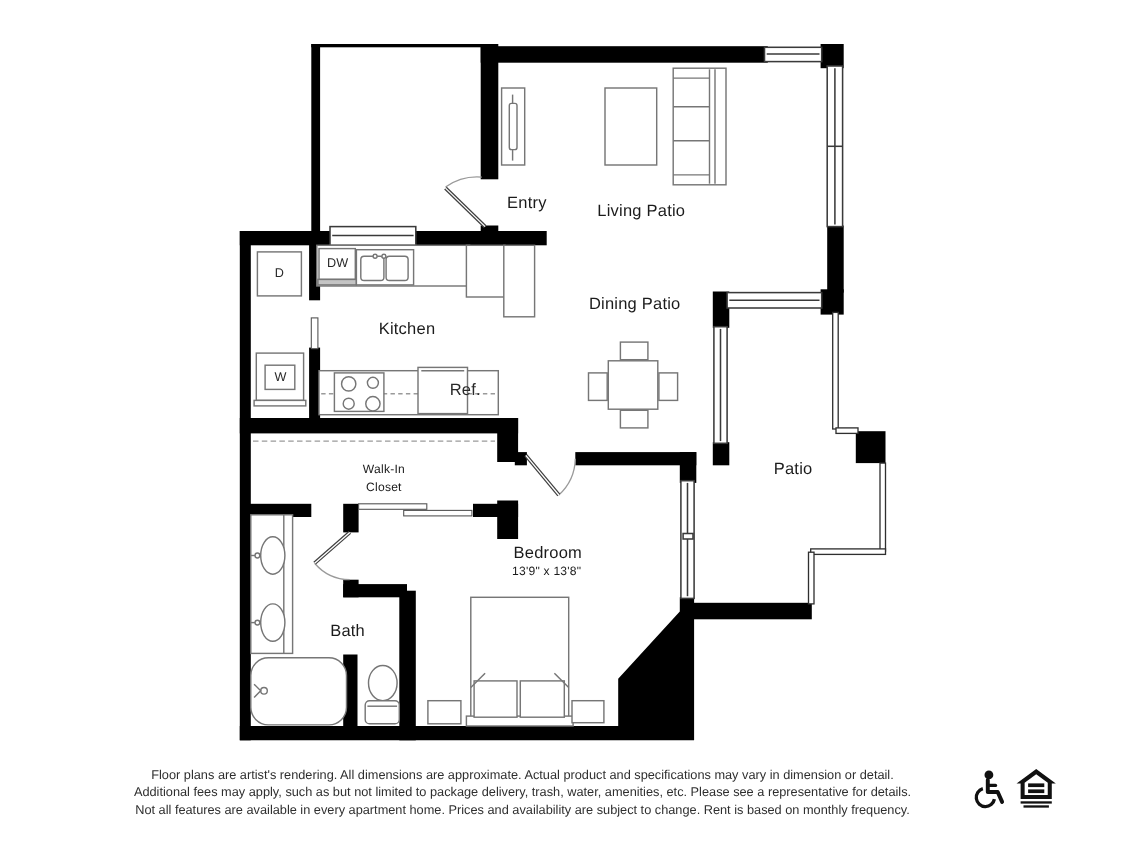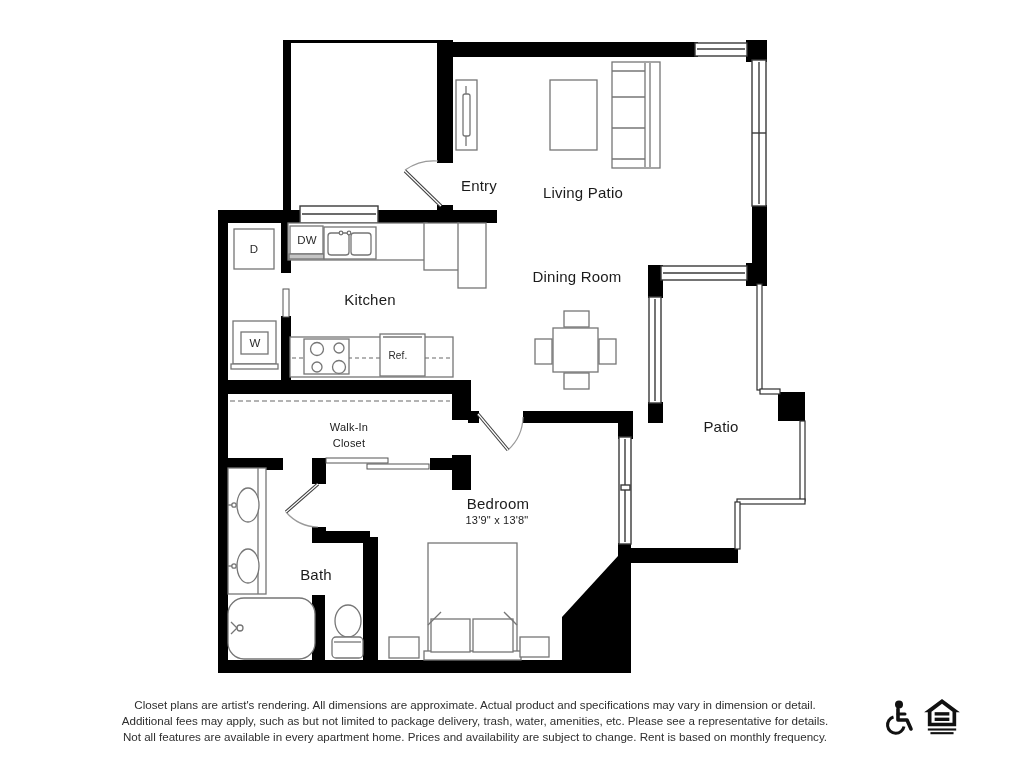--- a/index.html
+++ b/index.html
@@ -226,36 +226,36 @@
     </g>
     <g>
       <rect x="389" y="637" width="30" height="21"></rect>
       <rect x="520" y="637" width="29" height="20"></rect>
     </g>
   </g>
 </svg>
 
 <div class="lbl" style="left:479px;top:185px">Entry</div>
 <div class="lbl" style="left:583px;top:192px">Living Patio</div>
-<div class="lbl" style="left:577px;top:276px">Dining Room</div>
+<div class="lbl" style="left:577px;top:276px">Dining Patio</div>
 <div class="lbl" style="left:370px;top:299px">Kitchen</div>
 <div class="lbl lbl-sm" style="left:349px;top:427px">Walk-In</div>
 <div class="lbl lbl-sm" style="left:349px;top:443px">Closet</div>
 <div class="lbl" style="left:721px;top:426px">Patio</div>
 <div class="lbl" style="left:498px;top:503px">Bedroom</div>
 <div class="lbl lbl-xs" style="left:497px;top:520px">13'9" x 13'8"</div>
 <div class="lbl" style="left:316px;top:574px">Bath</div>
 
 <div class="lbl lbl-app" style="left:254px;top:249px">D</div>
 <div class="lbl lbl-app" style="left:307px;top:240px">DW</div>
 <div class="lbl lbl-app" style="left:255px;top:343px">W</div>
-<div class="lbl lbl-app" style="left:398px;top:355px;font-size:10px">Ref.</div>
+<div class="lbl lbl-app" style="left:423px;top:355px;font-size:15px">Ref.</div>
 
 <div id="disclaimer">
-  <div>Closet plans are artist's rendering. All dimensions are approximate. Actual product and specifications may vary in dimension or detail.</div>
+  <div>Floor plans are artist's rendering. All dimensions are approximate. Actual product and specifications may vary in dimension or detail.</div>
   <div>Additional fees may apply, such as but not limited to package delivery, trash, water, amenities, etc. Please see a representative for details.</div>
   <div>Not all features are available in every apartment home. Prices and availability are subject to change. Rent is based on monthly frequency.</div>
 </div>
 
 <div class="icon-box" style="left:884px;top:699px;width:34px;height:40px">
   <svg width="34" height="40" viewBox="0 0 34 40">
     <circle cx="15" cy="5.5" r="4" fill="#111"></circle>
     <path d="M14 10 v11 h9 l4 9" stroke="#111" stroke-width="3.6" fill="none" stroke-linecap="round" stroke-linejoin="round"></path>
     <path d="M14 15 h7" stroke="#111" stroke-width="3" stroke-linecap="round"></path>
     <path d="M20 27.5 a8.3 8.3 0 1 1 -10.5 -9.5" stroke="#111" stroke-width="3" fill="none"></path>

